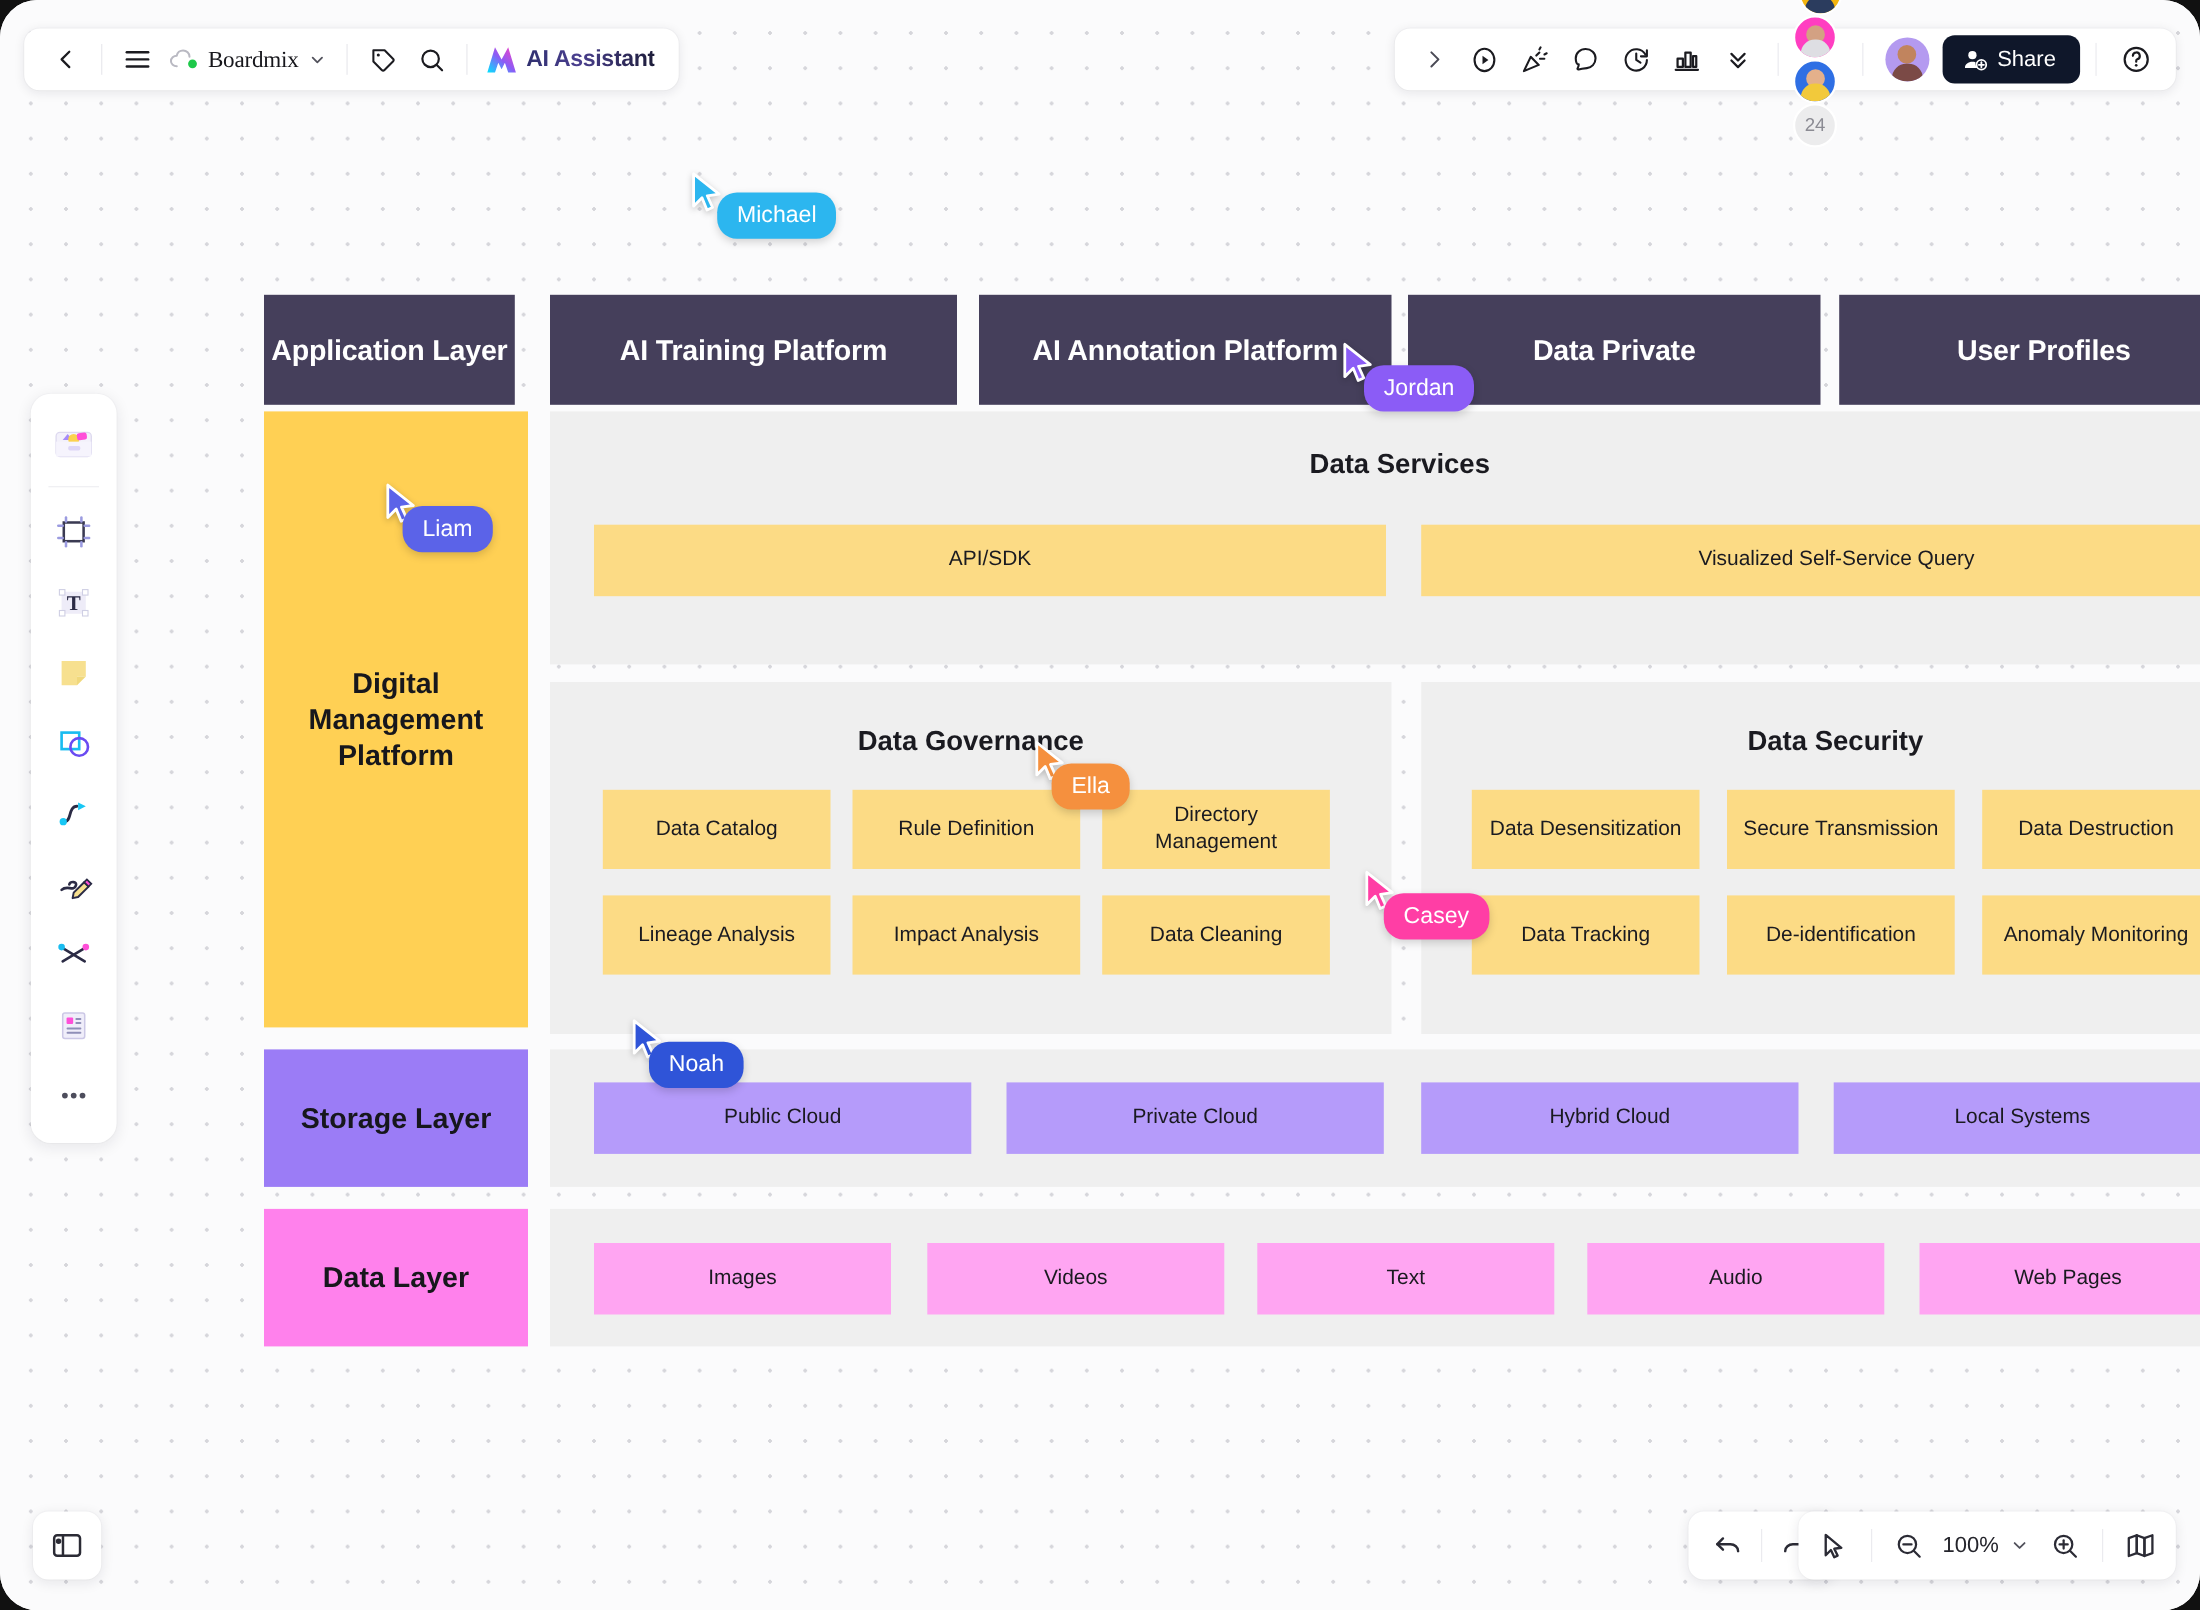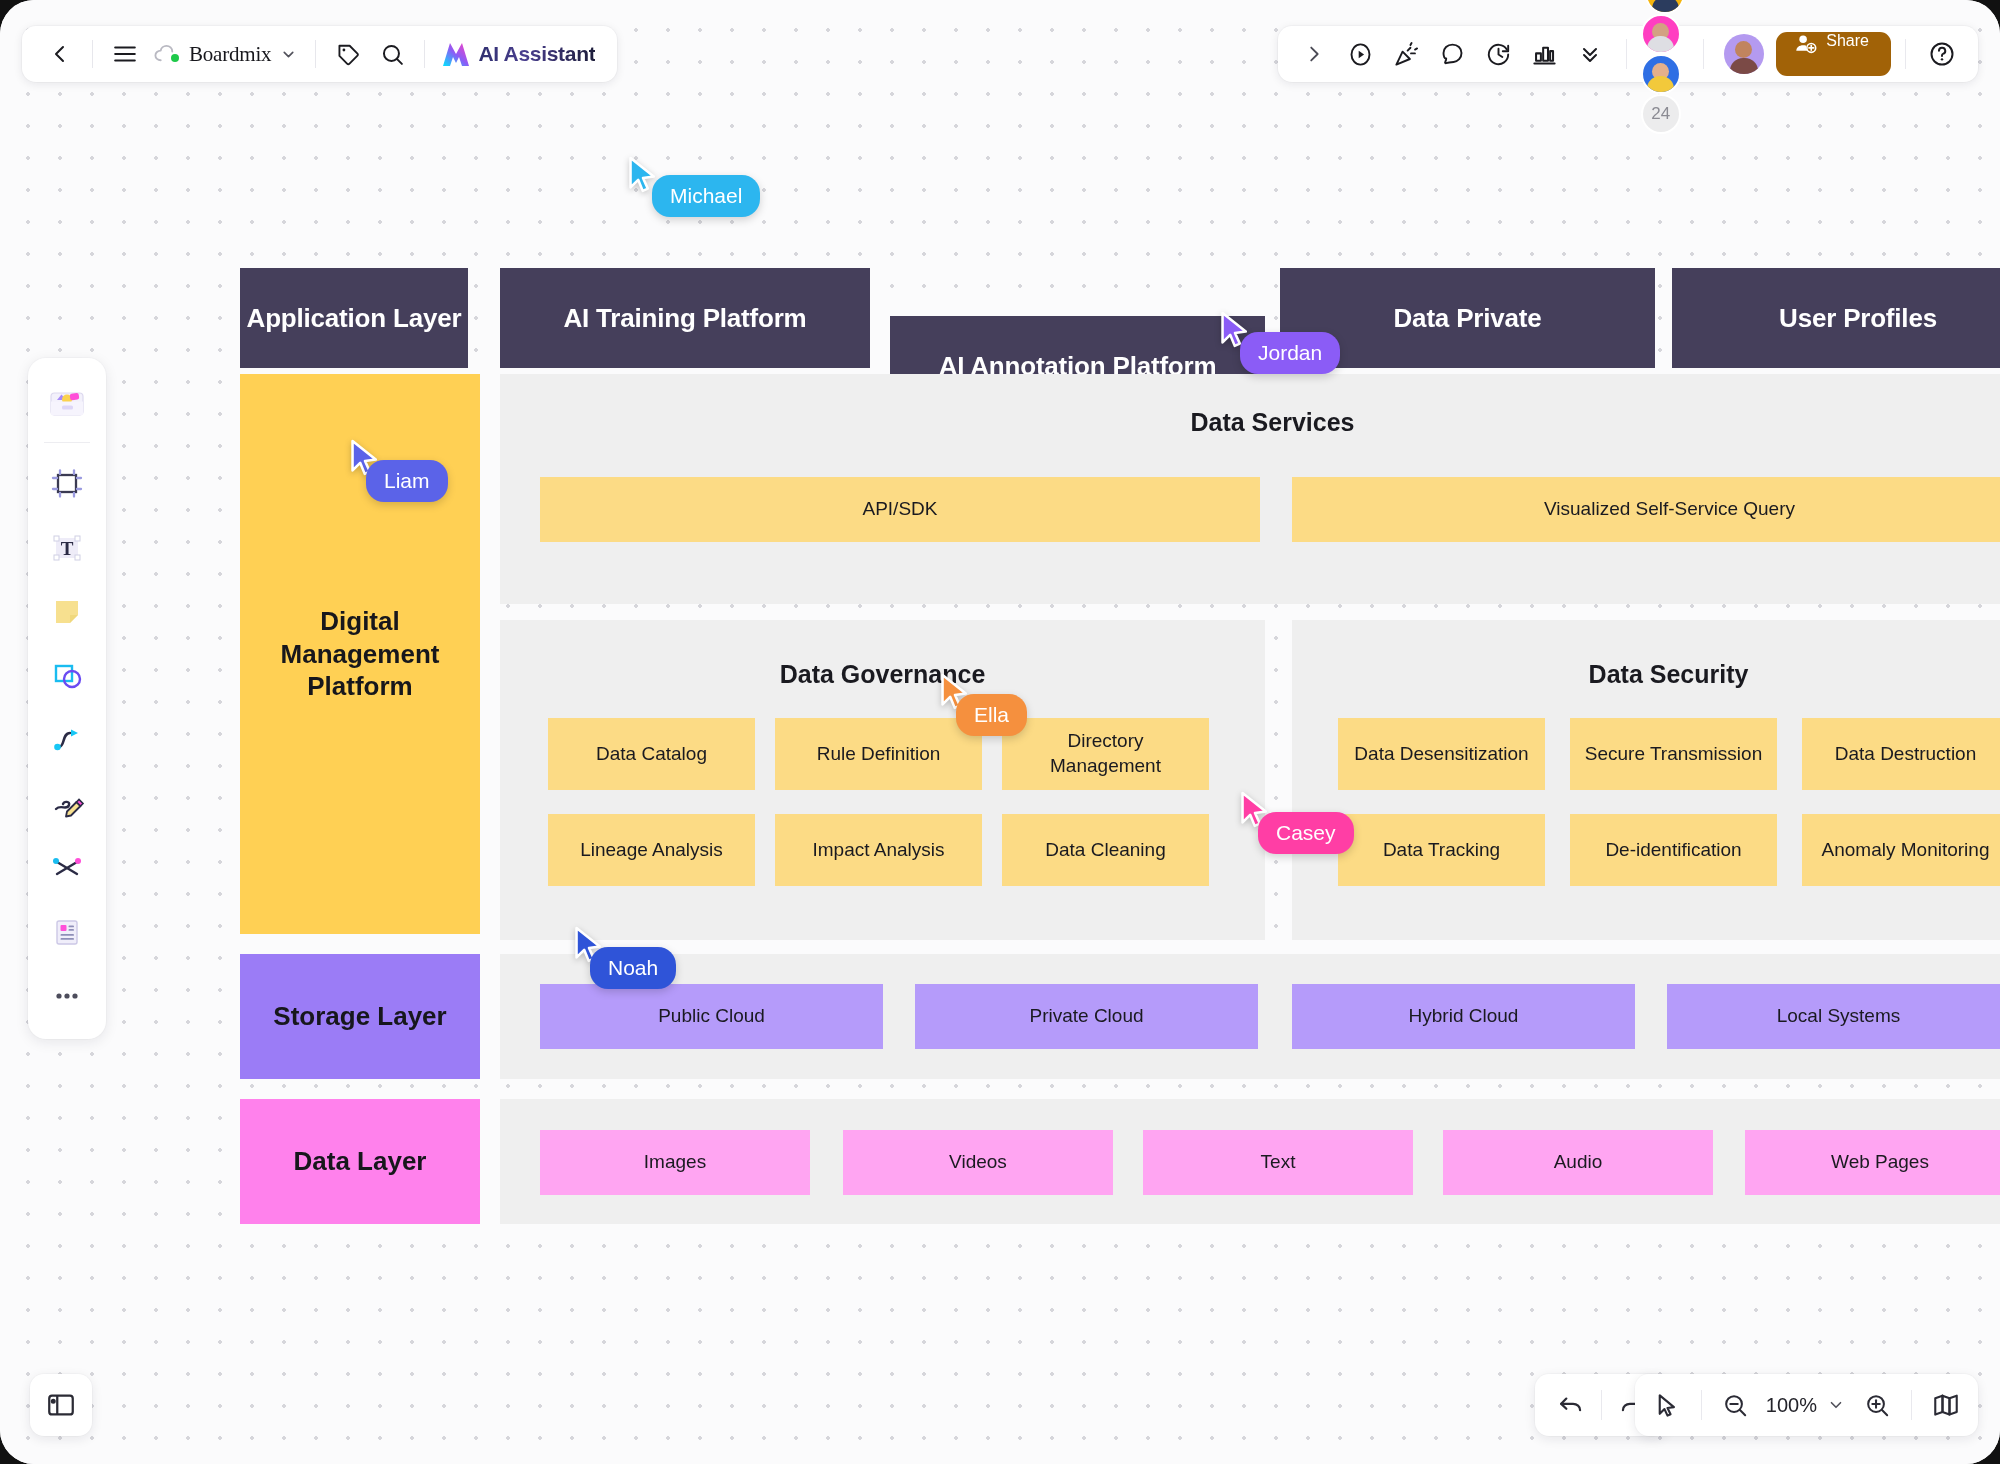--- a/index.html
+++ b/index.html
@@ -87,24 +87,24 @@
     position: relative; z-index: 1;
   }
   .me-av {
     width: 40px; height: 40px; border-radius: 50%;
     background: #b49af0; margin: 0 10px 0 4px;
     position: relative; overflow: hidden;
   }
   .me-av .head { width: 17px; height: 17px; border-radius: 50%; background: #c1845e; position: absolute; top: 7px; left: 11px; }
   .me-av .body { width: 28px; height: 16px; border-radius: 13px 13px 0 0; position: absolute; bottom: 0; left: 6px; background: #7b4a46; }
   .share-btn {
-    display: flex; align-items: flex-start; gap: 9px;
+    display: flex; align-items: center; gap: 9px;
     height: 44px; padding: 0 22px 0 18px;
-    background: #a16207; border-radius: 11px;
-    color: #fff; font-size: 16px; cursor: pointer;
+    background: #0f172a; border-radius: 11px;
+    color: #fff; font-size: 20px; cursor: pointer;
   }
 
   
   .left-tools {
     position: absolute; left: 28px; top: 358px;
     width: 78px;
     background: #fff; border-radius: 18px;
     box-shadow: 0 3px 14px rgba(20,20,40,.09), 0 0 0 1px rgba(0,0,0,.02);
     padding: 14px 0 12px;
     display: flex; flex-direction: column; align-items: center;
@@ -178,21 +178,21 @@
 </style>
 </head>
 <body>
 
 <div id="app">
   <div id="canvas"></div>
 
   <div id="diagram">
       <div class="hdr" style="left: 240px; top: 268px; width: 228px; height: 100px;">Application Layer</div>
       <div class="hdr" style="left: 500px; top: 268px; width: 370px; height: 100px;">AI Training Platform</div>
-      <div class="hdr" style="left: 890px; top: 268px; width: 375px; height: 100px; margin-top: 48px;">AI Annotation Platform</div>
+      <div class="hdr" style="left: 890px; top: 268px; width: 375px; height: 100px;">AI Annotation Platform</div>
       <div class="hdr" style="left: 1280px; top: 268px; width: 375px; height: 100px;">Data Private</div>
       <div class="hdr" style="left: 1672px; top: 268px; width: 372px; height: 100px;">User Profiles</div>
       <div class="lbl-left" style="left: 240px; top: 374px; width: 240px; height: 560px; background: rgb(255, 208, 84);">Digital Management Platform</div>
       <div class="panel" style="left: 500px; top: 374px; width: 1545px; height: 230px;"></div>
       <div class="sect-title" style="left: 500px; top: 408px; width: 1545px;">Data Services</div>
       <div class="node" style="left: 540px; top: 477px; width: 720px; height: 65px; background: rgb(252, 219, 133);">API/SDK</div>
       <div class="node" style="left: 1292px; top: 477px; width: 755px; height: 65px; background: rgb(252, 219, 133);">Visualized Self-Service Query</div>
       <div class="panel" style="left: 500px; top: 620px; width: 765px; height: 320px;"></div>
       <div class="sect-title" style="left: 500px; top: 660px; width: 765px;">Data Governance</div>
       <div class="node" style="left: 548px; top: 718px; width: 207px; height: 72px; background: rgb(252, 219, 133);">Data Catalog</div>

